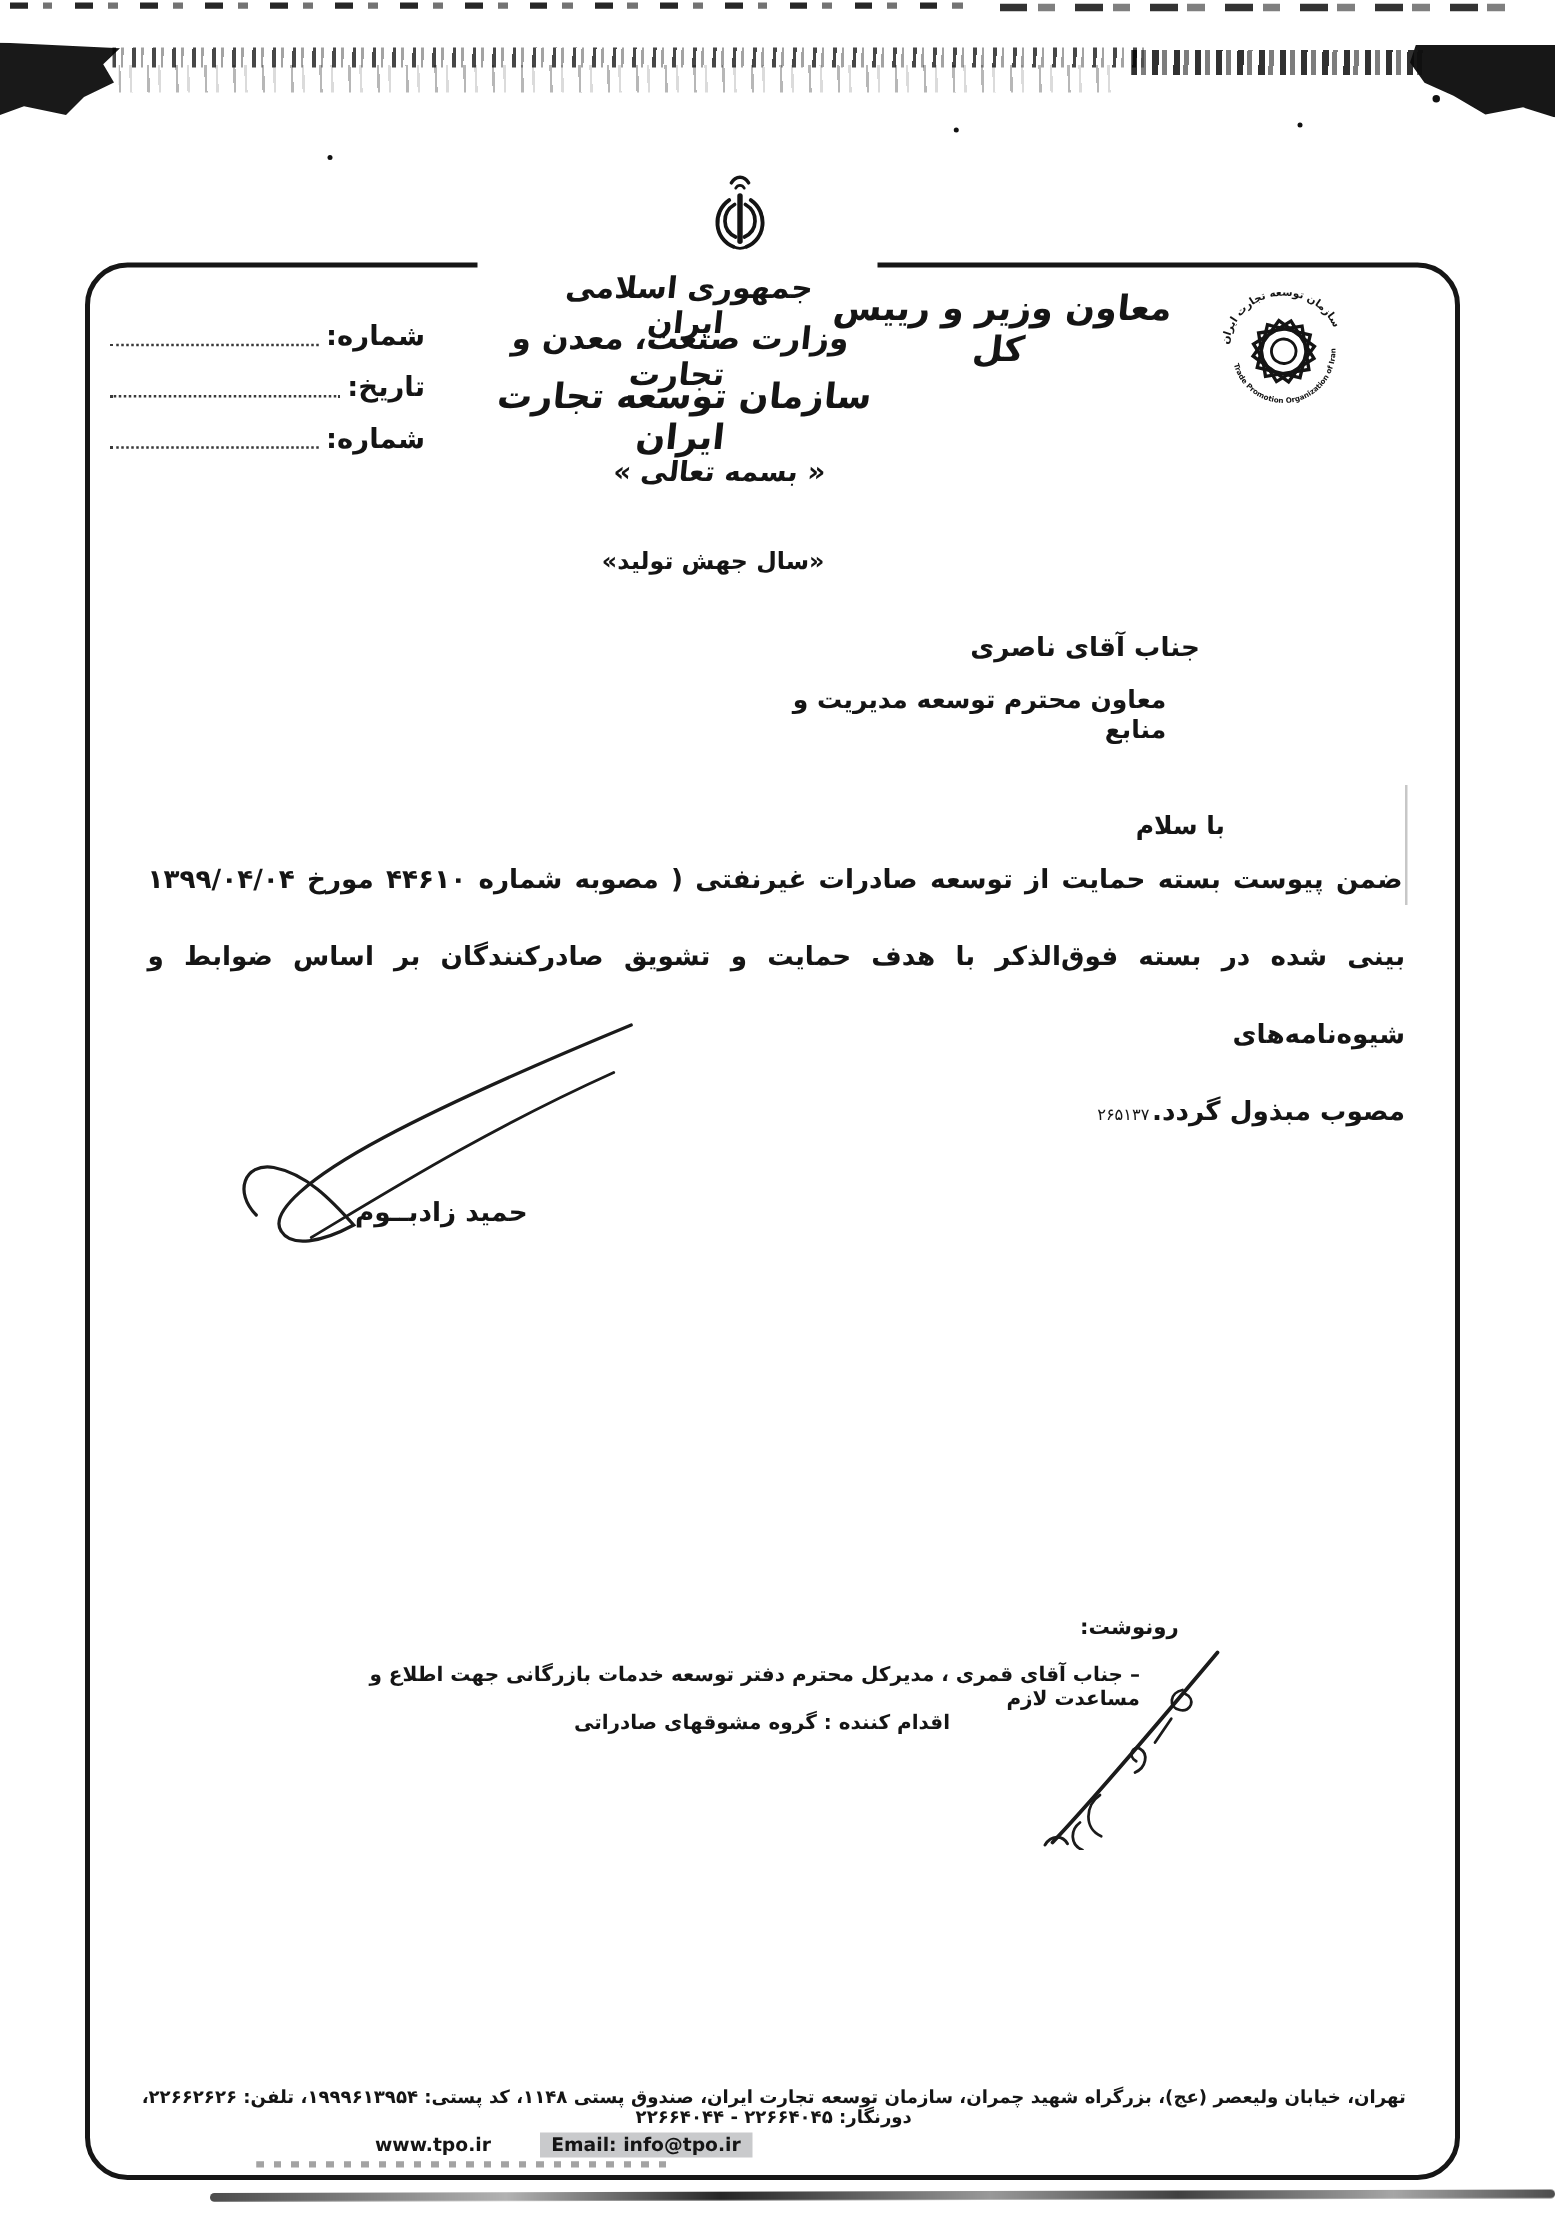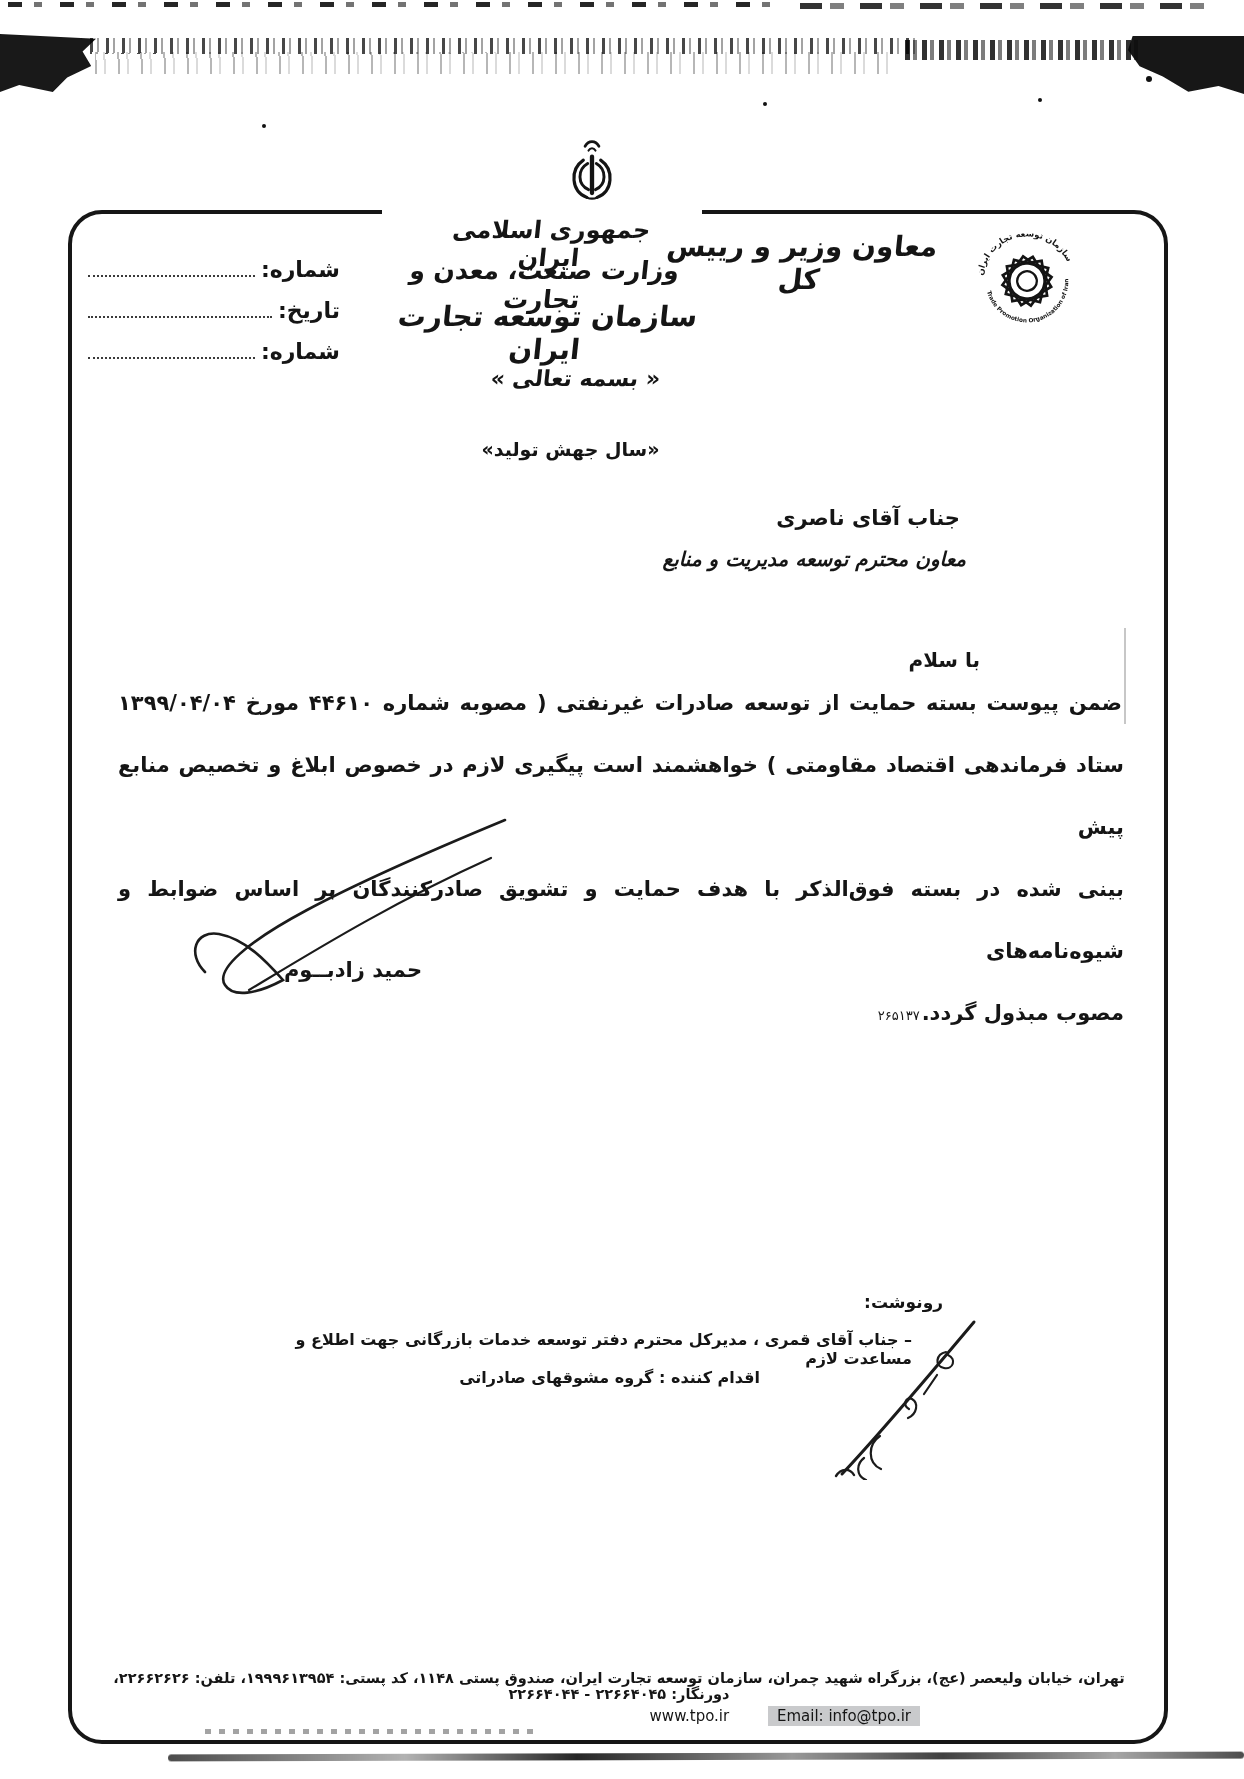--- a/index.html
+++ b/index.html
@@ -51,40 +51,40 @@
   .fieldrow .lbl{font-weight:700;font-size:22px;margin-left:6px;white-space:nowrap;}
   .fieldrow .dots{flex:1;border-bottom:2px dotted #3a3a3a;margin-bottom:5px;}
   
   .signer-title{left:648px;top:230px;width:305px;font-size:28px;}
   .stamp{left:966px;top:220px;width:122px;height:122px;transform:rotate(-9deg);z-index:3;}
   
   .invocation{left:468px;top:366px;width:215px;font-size:22px;}
   .slogan{left:458px;top:438px;width:225px;font-size:19px;}
   
   .rec-name{left:610px;top:506px;width:350px;font-size:21px;}
-  .rec-title{left:616px;top:547px;width:350px;font-size:20px;font-style:italic;}
+  .rec-title{left:583px;top:547px;width:350px;font-size:20px;}
   .salutation{left:800px;top:648px;width:180px;font-size:20px;}
   
   .body-block{left:118px;top:672px;width:1006px;font-size:21px;font-weight:700;z-index:3;}
   .body-line{line-height:62px;text-align:justify;text-align-last:justify;white-space:normal;}
   .body-line.first{padding-right:2px;}
   .body-line.last{text-align:right;text-align-last:right;}
   .refnum{font-size:13px;font-weight:400;margin-right:2px;}
   
   .sig-svg{left:185px;top:792px;width:345px;height:218px;z-index:3;}
   .sig-name{left:228px;top:958px;width:250px;font-size:21px;letter-spacing:1px;z-index:4;}
   
   .cc-label{left:795px;top:1292px;width:148px;font-size:17px;}
   .cc-item1{left:282px;top:1330px;width:630px;font-size:16px;}
   .cc-item2{left:298px;top:1368px;width:630px;font-size:16px;padding-left:0;}
   .cc-item2-inner{padding-right:168px;}
   .handmark{left:828px;top:1308px;width:155px;height:172px;z-index:3;}
   
   .f-address{left:90px;top:1670px;width:1058px;font-size:14.5px;}
-  .f-line2{left:300px;top:1706px;width:620px;text-align:right;font-size:15px;font-weight:400;direction:ltr;z-index:3;}
+  .f-line2{left:300px;top:1706px;width:620px;text-align:left;font-size:15px;font-weight:700;direction:ltr;z-index:3;}
   .f-email{background:#c9cacc;padding:1px 9px;margin-left:34px;display:inline-block;}
   svg{display:block;}
 </style>
 </head>
 <body>
 
 <div class="art art-topdash1"></div>
 <div class="art art-topdash2"></div>
 <div class="art art-band-leftblob"></div>
 <div class="art art-band-mid"></div>
@@ -158,21 +158,20 @@
 
 <div class="abs z3 rtl center calli invocation">« بسمه تعالی »</div>
 <div class="abs z3 rtl center bold slogan">«سال جهش تولید»</div>
 
 <div class="abs z3 rtl right bold rec-name">جناب آقای ناصری</div>
 <div class="abs z3 rtl right bold rec-title">معاون محترم توسعه مدیریت و منابع</div>
 <div class="abs z3 rtl right bold salutation">با سلام</div>
 
 <div class="abs rtl body-block">
   <div class="body-line first">ضمن پیوست بسته حمایت از توسعه صادرات غیرنفتی ( مصوبه شماره ۴۴۶۱۰ مورخ ۱۳۹۹/۰۴/۰۴</div>
-  <div class="body-line">ستاد فرماندهی اقتصاد مقاومتی ) خواهشمند است پیگیری لازم در خصوص ابلاغ و تخصیص منابع پیش</div>
   <div class="body-line">بینی شده در بسته فوق‌الذکر با هدف حمایت و تشویق صادرکنندگان بر اساس ضوابط و شیوه‌نامه‌های</div>
   <div class="body-line last"><span>مصوب  مبذول گردد.</span><span class="refnum">۲۶۵۱۳۷</span></div>
 </div>
 
 <div class="abs sig-svg">
   <svg viewBox="0 0 345 218" width="345" height="218" fill="none" stroke="#1b1b1b" stroke-linecap="round">
     <path d="M20 180 C2 162 10 138 34 142 C60 147 80 168 98 188 C72 202 48 206 40 193 C30 178 62 150 122 118 C182 86 262 52 320 28" stroke-width="2.6"></path>
     <path d="M64 198 C124 162 204 112 306 66" stroke-width="2.2"></path>
   </svg>
 </div>

